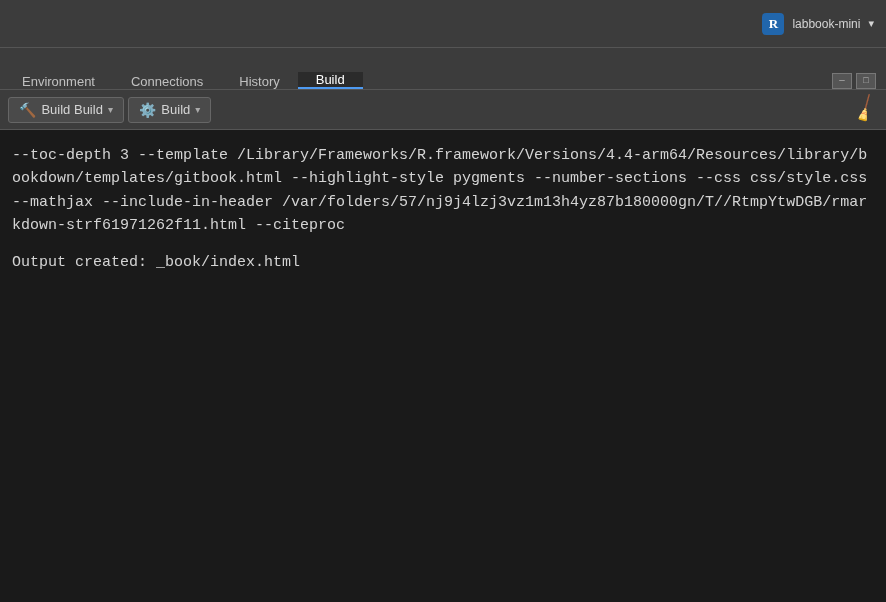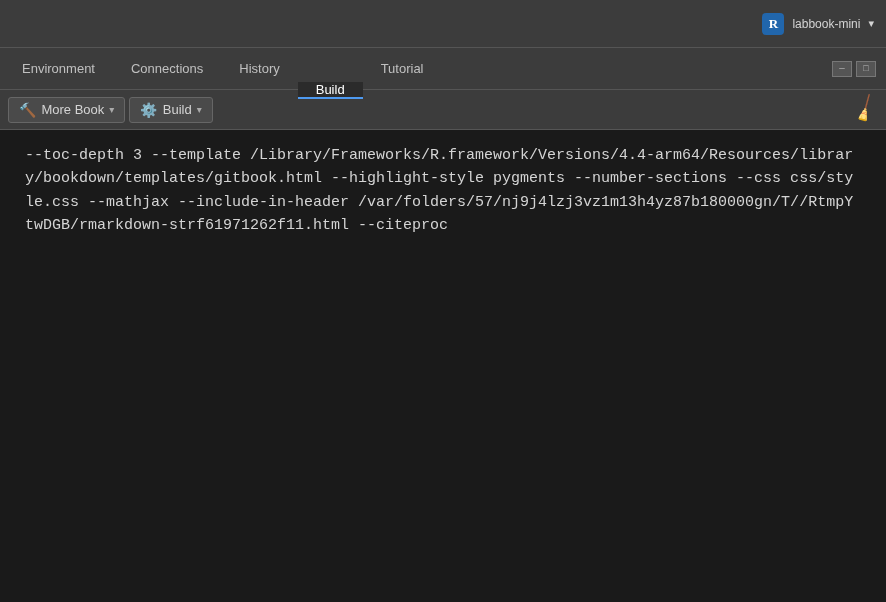--- a/index.html
+++ b/index.html
@@ -53,21 +53,21 @@
       color: #d4d4d4;
       font-size: 11px;
       font-family: Arial, sans-serif;
     }
 
     
     .tab-bar {
       background: #3c3c3c;
       height: 42px;
       display: flex;
-      align-items: center;
+      align-items: flex-end;
       border-bottom: 1px solid #555;
       padding: 0 4px;
     }
 
     .tab {
       display: flex;
       align-items: center;
       padding: 0 18px;
       color: #c0c0c0;
       font-family: Arial, sans-serif;
@@ -154,21 +154,21 @@
       display: inline-block;
     }
 
     
     .console {
       background: #1a1a1a;
       color: #d4d4d4;
       font-family: 'Courier New', Courier, monospace;
       font-size: 15px;
       line-height: 1.55;
-      padding: 14px 25px;
+      padding: 14px 12px;
       height: calc(602px - 48px - 42px - 40px);
       overflow: hidden;
     }
 
     .console-text {
       white-space: pre-wrap;
       word-break: break-all;
     }
 
     .output-line {
@@ -184,42 +184,42 @@
     <span class="title-text">labbook-mini</span>
     <span class="title-dropdown-arrow">▾</span>
   </div>
 </div>
 
 <div class="tab-bar">
   <button class="tab">Environment</button>
   <button class="tab">Connections</button>
   <button class="tab">History</button>
   <button class="tab active">Build</button>
-  <button class="tab">Tutorial</button>
   <div class="tab-bar-right">
     <div class="window-btn minimize">
       <span style="font-size:9px; color:#bbb;">—</span>
     </div>
     <div class="window-btn maximize">
       <span style="font-size:9px; color:#bbb;">□</span>
     </div>
   </div>
 </div>
 
 <div class="toolbar">
   <button class="toolbar-btn">
     <span class="icon">🔨</span>
-    <span>More Book</span>
+    <span>Build Build</span>
     <span class="arrow">▾</span>
   </button>
   <button class="toolbar-btn">
     <span class="icon">⚙️</span>
     <span>Build</span>
     <span class="arrow">▾</span>
   </button>
   <div class="toolbar-right">
     <span class="broom-icon">🧹</span>
   </div>
 </div>
 
 <div class="console">
   <div class="console-text">--toc-depth 3 --template /Library/Frameworks/R.framework/Versions/4.4-arm64/Resources/library/bookdown/templates/gitbook.html --highlight-style pygments --number-sections --css css/style.css --mathjax --include-in-header /var/folders/57/nj9j4lzj3vz1m13h4yz87b180000gn/T//RtmpYtwDGB/rmarkdown-strf61971262f11.html --citeproc</div>
+  <div class="console-text output-line">Output created: _book/index.html</div>
 </div>
 
 </body></html>

